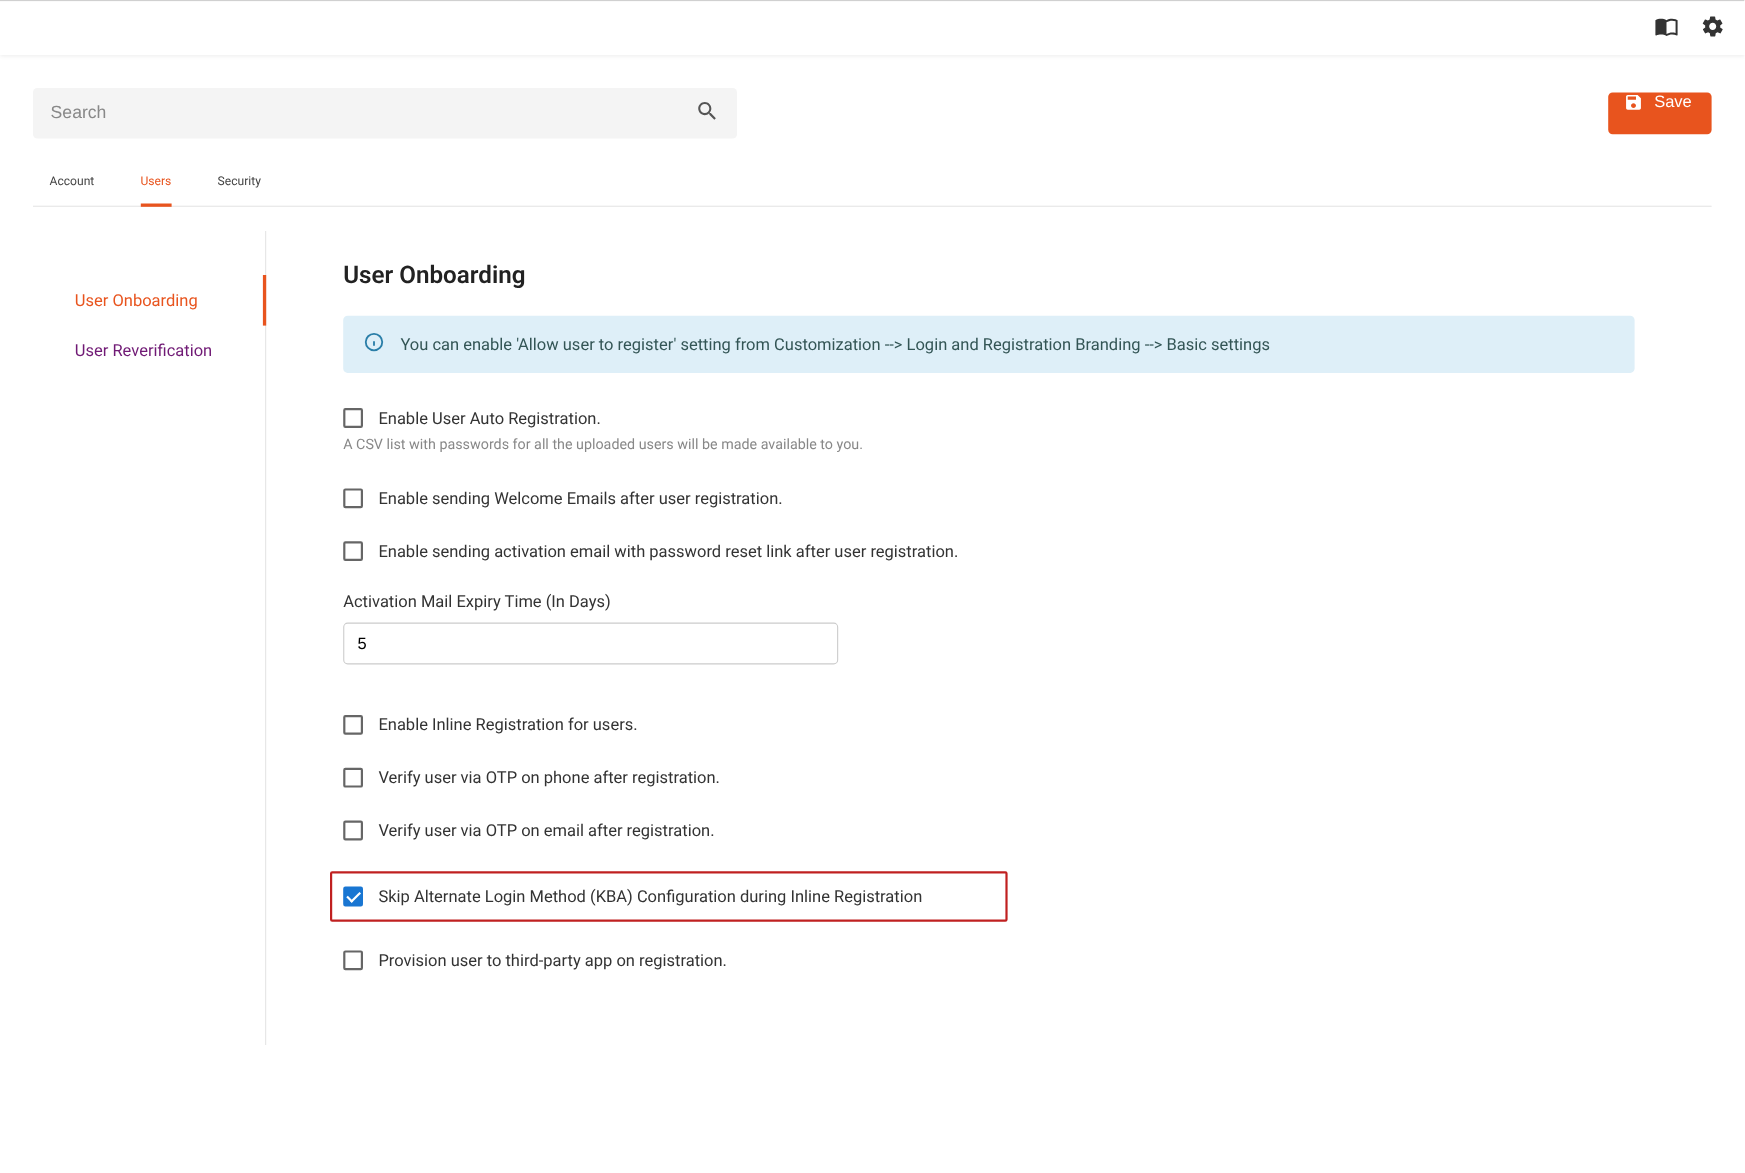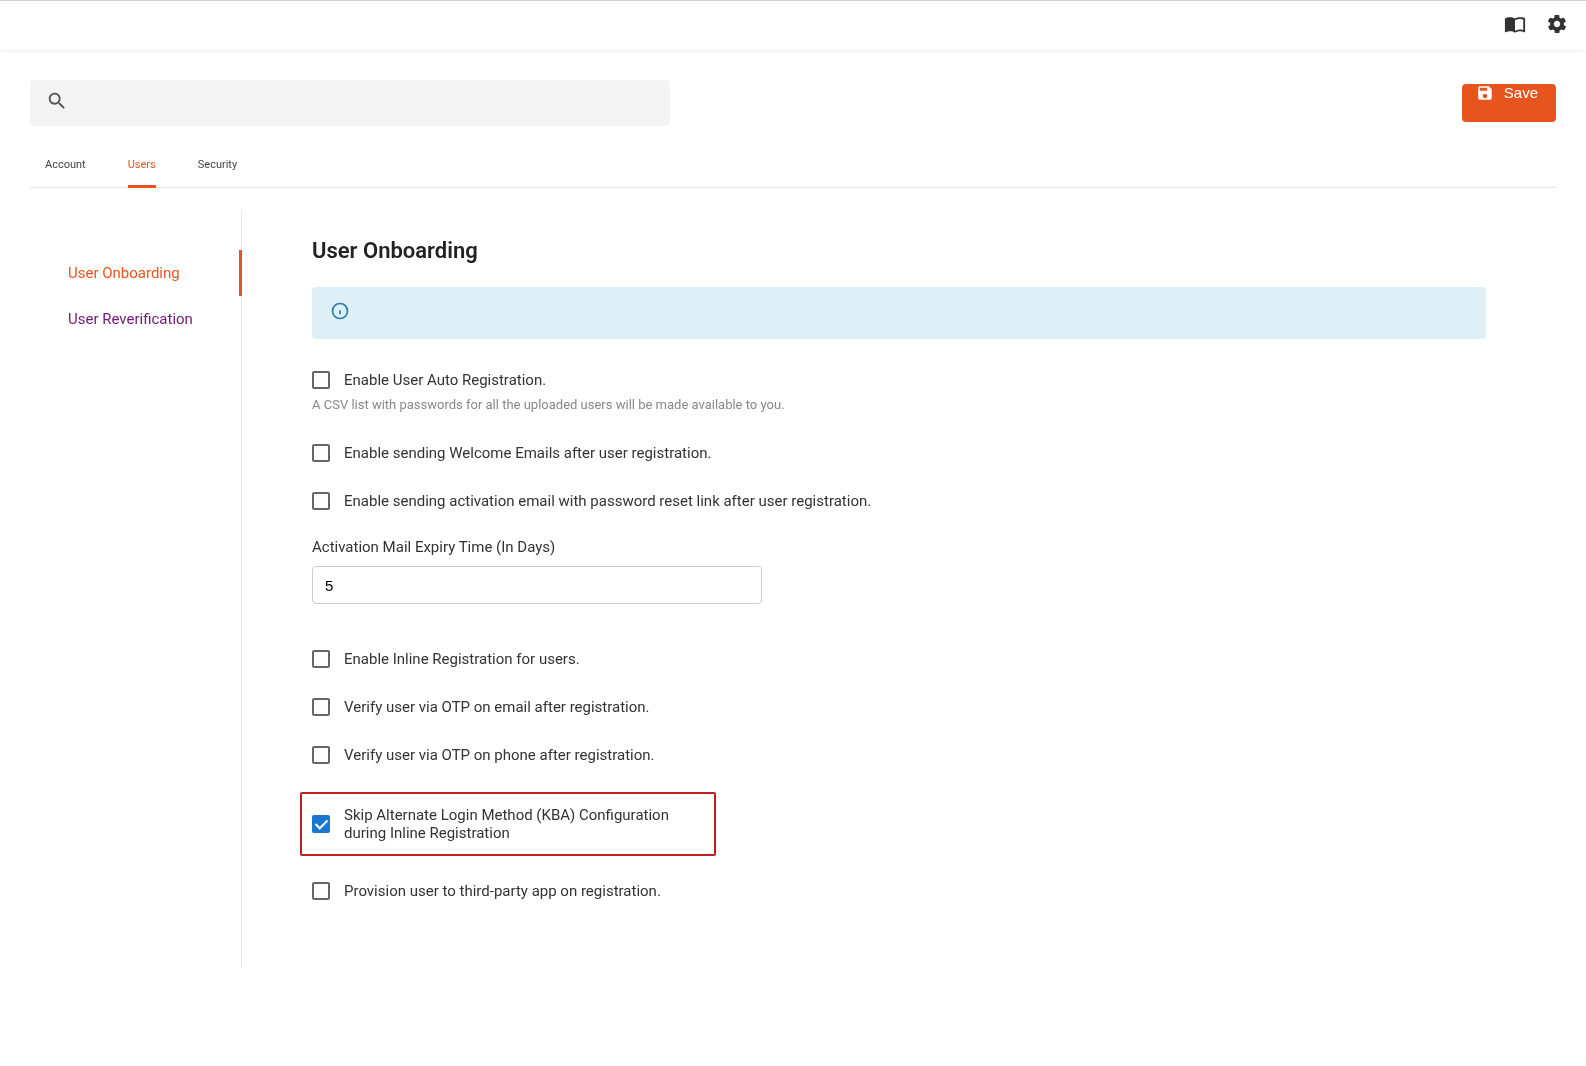--- a/index.html
+++ b/index.html
@@ -128,21 +128,21 @@
   align-items: center;
   gap: 14px;
   margin-bottom: 26px;
   padding: 2px 0;
 }
 .check-row.highlighted {
   border: 2px solid #c02020;
   border-radius: 2px;
   padding: 12px 10px;
   margin-left: -12px;
-  width: 416px;
+  width: 616px;
   margin-bottom: 24px;
 }
 .cbox {
   width: 18px;
   height: 18px;
   border: 2px solid #666;
   border-radius: 2px;
   flex-shrink: 0;
   position: relative;
   cursor: pointer;
@@ -200,20 +200,21 @@
     <svg width="22" height="22" viewBox="0 0 24 24">
         <path d="M19.4 13l.1-1-.1-1 2.1-1.6c.2-.1.2-.4.1-.6l-2-3.5c-.1-.2-.4-.3-.6-.2l-2.5 1c-.5-.4-1.1-.7-1.7-1l-.4-2.6c0-.2-.2-.4-.5-.4h-4c-.2 0-.4.2-.5.4l-.4 2.6c-.6.3-1.2.6-1.7 1l-2.5-1c-.2-.1-.5 0-.6.2l-2 3.5c-.1.2-.1.5.1.6L4.6 11l-.1 1 .1 1-2.1 1.6c-.2.1-.2.4-.1.6l2 3.5c.1.2.4.3.6.2l2.5-1c.5.4 1.1.7 1.7 1l.4 2.6c0 .2.2.4.5.4h4c.2 0 .4-.2.5-.4l.4-2.6c.6-.3 1.2-.6 1.7-1l2.5 1c.2.1.5 0 .6-.2l2-3.5c.1-.2.1-.5-.1-.6L19.4 13zM12 15.5c-1.9 0-3.5-1.6-3.5-3.5s1.6-3.5 3.5-3.5 3.5 1.6 3.5 3.5-1.6 3.5-3.5 3.5z"></path>
       </svg>
   </span>
 </div>
 
 <div class="content-wrap">
 
   <div class="toolbar-row">
     <div class="search-box">
+      <input type="text" placeholder="Search" style="">
       <span class="search-ic">
         <svg width="22" height="22" viewBox="0 0 24 24">
             <path d="M15.5 14h-.8l-.3-.3c1-1.1 1.6-2.6 1.6-4.2C16 5.9 13.1 3 9.5 3S3 5.9 3 9.5 5.9 16 9.5 16c1.6 0 3.1-.6 4.2-1.6l.3.3v.8l5 5 1.5-1.5-5-5zm-6 0C7 14 5 12 5 9.5S7 5 9.5 5 14 7 14 9.5 12 14 9.5 14z"></path>
           </svg>
       </span>
     </div>
     <button class="save-btn">
       <span>
         <svg width="18" height="18" viewBox="0 0 24 24">
             <path d="M17 3H5c-1.1 0-2 .9-2 2v14c0 1.1.9 2 2 2h14c1.1 0 2-.9 2-2V7l-4-4zm-5 16c-1.7 0-3-1.3-3-3s1.3-3 3-3 3 1.3 3 3-1.3 3-3 3zm3-10H5V5h10v4z"></path>
@@ -239,20 +240,21 @@
       <h2 class="page-title">User Onboarding</h2>
 
       <div class="info-banner">
         <span>
           <svg width="20" height="20" viewBox="0 0 24 24" stroke-width="2">
               <circle cx="12" cy="12" r="9"></circle>
               <line x1="12" y1="8" x2="12" y2="8"></line>
               <line x1="12" y1="11" x2="12" y2="16"></line>
             </svg>
         </span>
+        <span>You can enable 'Allow user to register' setting from Customization --&gt; Login and Registration Branding --&gt; Basic settings</span>
       </div>
 
       <div class="check-row">
         <span class="cbox"></span>
         <span class="check-label">Enable User Auto Registration.</span>
       </div>
       <div class="hint">A CSV list with passwords for all the uploaded users will be made available to you.</div>
 
       <div class="check-row">
         <span class="cbox"></span>
@@ -267,26 +269,26 @@
       <div class="field-label">Activation Mail Expiry Time (In Days)</div>
       <input class="text-input" type="text" value="5" style="">
 
       <div class="check-row">
         <span class="cbox"></span>
         <span class="check-label">Enable Inline Registration for users.</span>
       </div>
 
       <div class="check-row">
         <span class="cbox"></span>
+        <span class="check-label">Verify user via OTP on phone after registration.</span>
+      </div>
+
+      <div class="check-row">
+        <span class="cbox"></span>
         <span class="check-label">Verify user via OTP on email after registration.</span>
-      </div>
-
-      <div class="check-row">
-        <span class="cbox"></span>
-        <span class="check-label">Verify user via OTP on phone after registration.</span>
       </div>
 
       <div class="check-row highlighted">
         <span class="cbox checked"></span>
         <span class="check-label">Skip Alternate Login Method (KBA) Configuration during Inline Registration</span>
       </div>
 
 
       <div class="check-row">
         <span class="cbox"></span>

